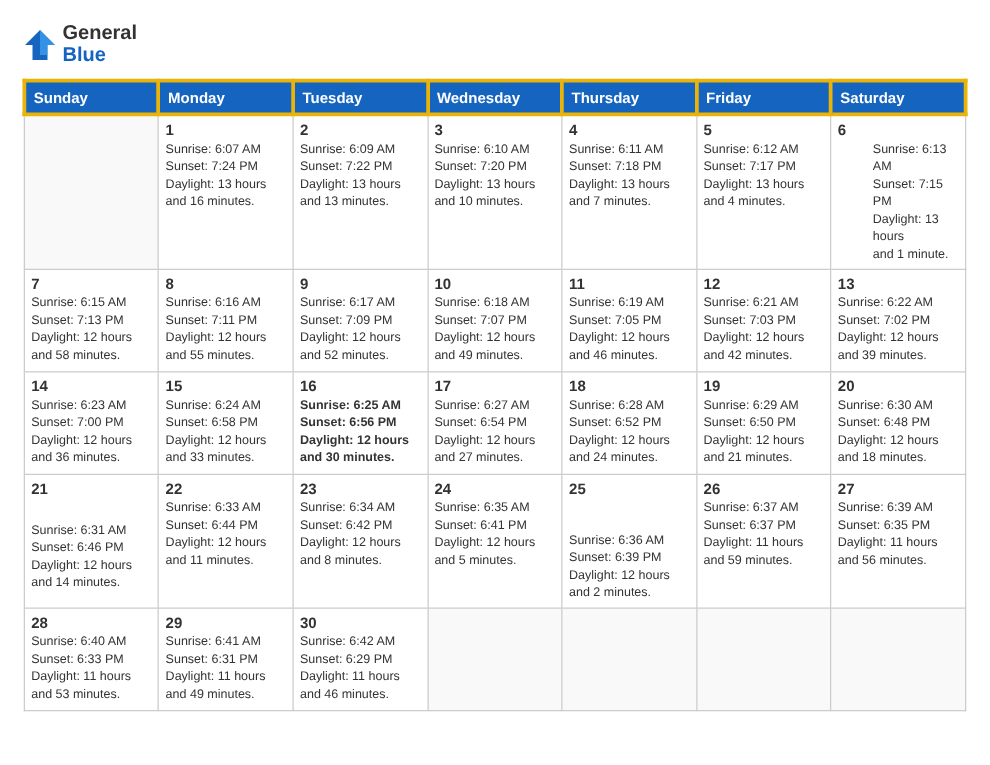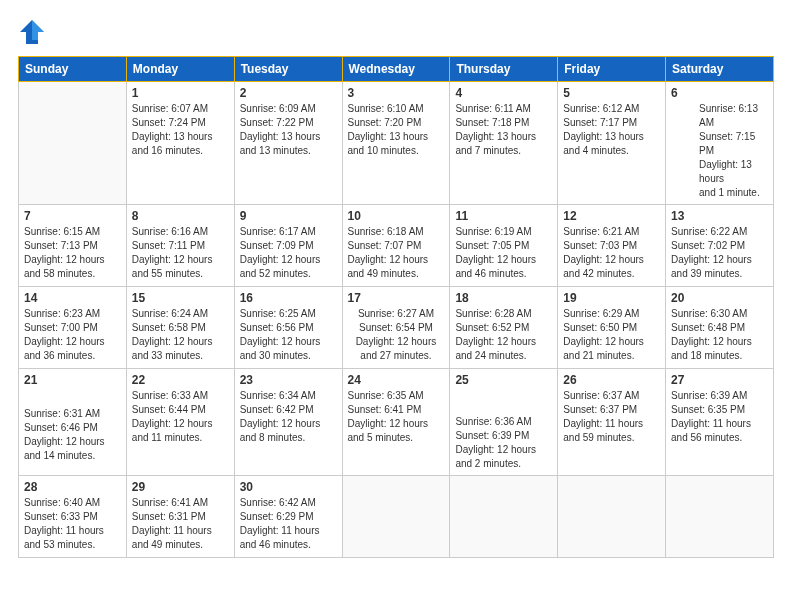--- a/index.html
+++ b/index.html
@@ -62,21 +62,21 @@
       width: 100%;
       border-collapse: collapse;
     }
     .calendar th {
       background-color: #1565c0;
       color: #fff;
       text-align: left;
       padding: 5px 6px;
       font-size: 12px;
       font-weight: bold;
-      border: 1px solid #eab308;
+      border: 3px solid #eab308;
     }
     .calendar td {
       border: 1px solid #ccc;
       vertical-align: top;
       padding: 4px 5px;
       width: 108px;
       height: 82px;
     }
     .day-num {
       font-weight: bold;
@@ -96,20 +96,24 @@
 </head>
 <body>
 
 <div class="page">
   <div class="header">
     <div class="logo">
       <svg class="logo-icon" viewBox="0 0 28 28">
         <polygon points="14,2 26,14 20,14 20,26 8,26 8,14 2,14" fill="#1565c0"></polygon>
         <polygon points="14,2 26,14 20,14 20,22 14,22 14,2" fill="#42a5f5" opacity="0.7"></polygon>
       </svg>
+      <div class="logo-text">
+        <span class="logo-general">General</span>
+        <span class="logo-blue">Blue</span>
+      </div>
     </div>
     <div class="title-block">
     </div>
   </div>
 
   <table class="calendar">
     <thead>
       <tr>
       <th>Sunday</th>
           <th>Monday</th>
@@ -227,28 +231,28 @@
           </td>
           <td>
             <span class="day-num">15</span>
             <div class="day-info" style="white-space: pre-line;">Sunrise: 6:24 AM
 Sunset: 6:58 PM
 Daylight: 12 hours
 and 33 minutes.</div>
           </td>
           <td>
             <span class="day-num">16</span>
-            <div class="day-info" style="white-space: pre-line;">Sunrise: 6:25 AM
+            <div class="day-info" style="white-space: pre-line; font-weight: bold;">Sunrise: 6:25 AM
 Sunset: 6:56 PM
 Daylight: 12 hours
 and 30 minutes.</div>
           </td>
           <td>
             <span class="day-num">17</span>
-            <div class="day-info" style="white-space: pre-line; text-align: center;">Sunrise: 6:27 AM
+            <div class="day-info" style="white-space: pre-line;">Sunrise: 6:27 AM
 Sunset: 6:54 PM
 Daylight: 12 hours
 and 27 minutes.</div>
           </td>
           <td>
             <span class="day-num">18</span>
             <div class="day-info" style="white-space: pre-line;">Sunrise: 6:28 AM
 Sunset: 6:52 PM
 Daylight: 12 hours
 and 24 minutes.</div>

